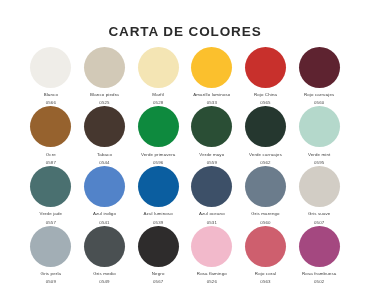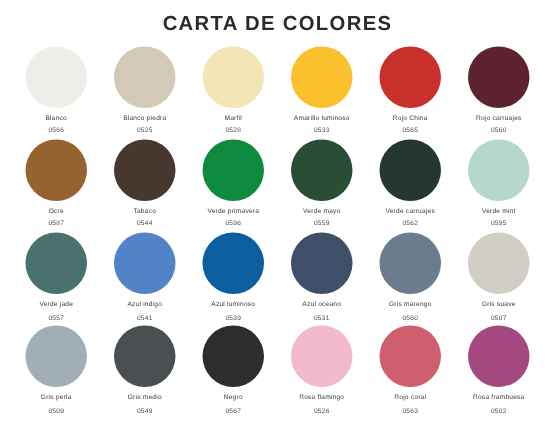--- a/index.html
+++ b/index.html
@@ -14,21 +14,21 @@
     overflow: hidden;
   }
 
   .sheet {
     width: 370px;
     height: 295px;
     box-sizing: border-box;
     background: #ffffff;
     display: flex;
     flex-direction: column;
-    padding: 0;
+    padding: 16px;
   }
 
   .title {
     text-align: center;
     font-size: 13.5px;
     font-weight: bold;
     letter-spacing: 0.9px;
     color: #2b2b2b;
     margin: 0;
     padding: 9px 0 0 0;

